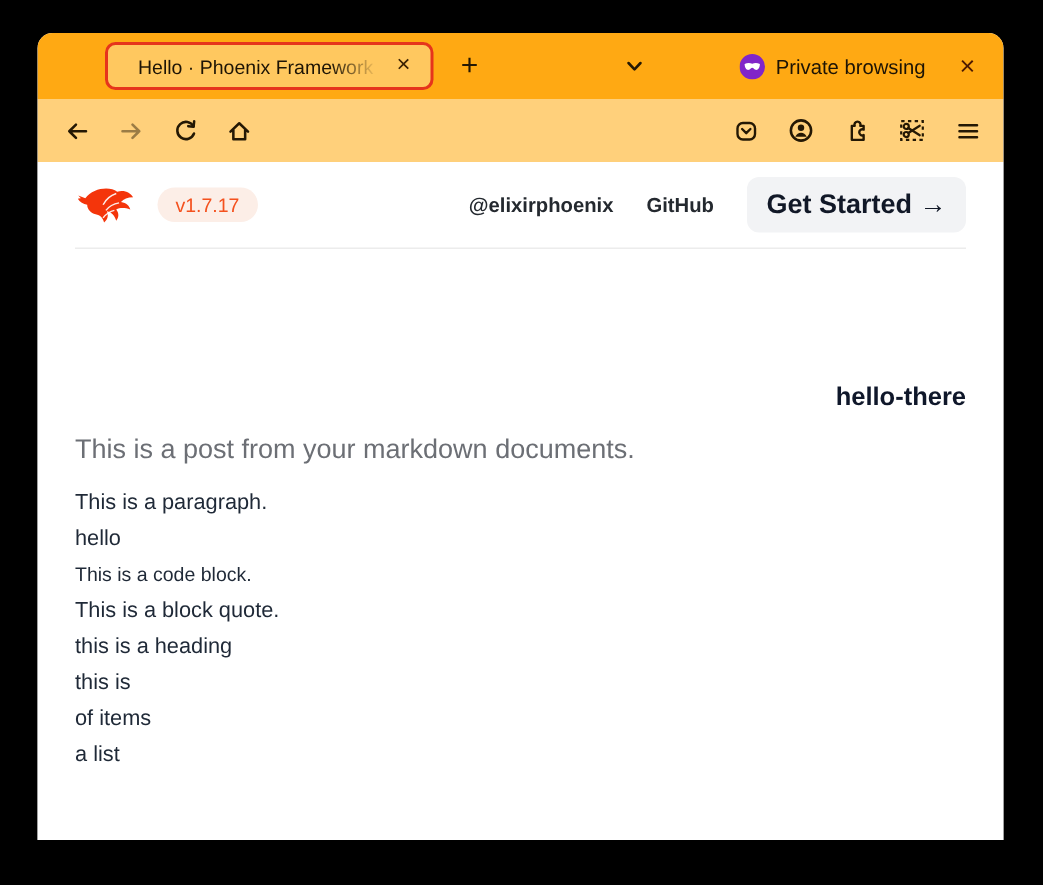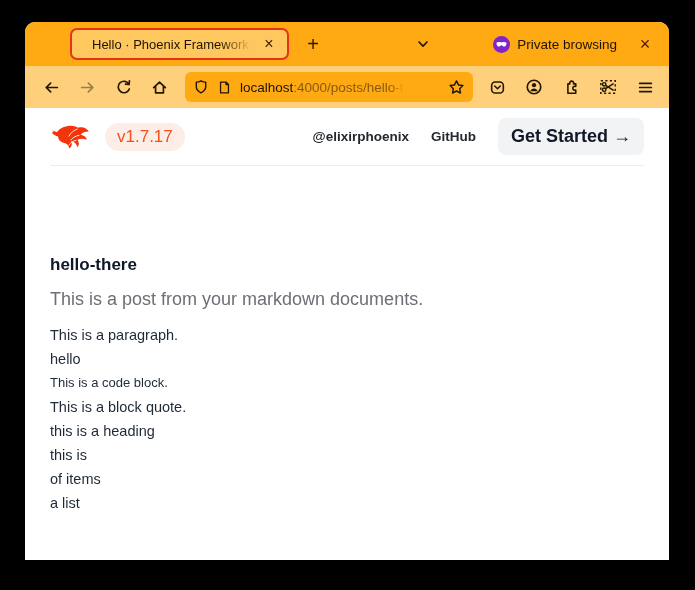--- a/index.html
+++ b/index.html
@@ -60,32 +60,32 @@
     mask-image:linear-gradient(90deg,#000 88%,transparent 100%);
   }
   .right-icons { margin-left:auto; display:flex; align-items:center; gap:9px; }
 
   
   .page { flex:1; background:#fff; overflow:hidden; }
   .site-header { height:57px; padding:0 25px; display:flex; align-items:center; }
   .logo { width:40px; height:31px; flex:none; }
   .version-badge {
     margin-left:15px; background:#fceee7; color:#f4511e;
-    font-size:17px; padding:4px 12px; border-radius:999px;
+    font-size:13px; padding:4px 12px; border-radius:999px;
   }
   .header-right { margin-left:auto; display:flex; align-items:center; gap:22px; }
   .hlink { font-size:13.5px; font-weight:700; color:#24292f; }
   .cta {
     background:#f2f3f5; color:#111827; font-size:18px; font-weight:700;
     padding:8px 13px; border-radius:8px; border:none;
   }
   .divider { margin:0 25px; border-top:1px solid #ececec; }
 
   .main { padding:87px 25px 0; }
-  .post-title { font-size:17px; font-weight:700; color:#0f172a; line-height:24px; margin-bottom:10px; }
+  .post-title { font-size:17px; font-weight:700; color:#0f172a; line-height:24px; margin-bottom:10px;text-align:right; }
   .post-subtitle { font-size:18px; color:#6c6f75; line-height:24px; margin-bottom:12px; }
   .line { font-size:14.5px; color:#1f2937; line-height:24px; }
   .line.code { font-family:Liberation Sans, sans-serif; font-size:13px; }
 </style>
 </head>
 <body>
 
 <div class="window">
 
   <div class="tabbar">
@@ -128,36 +128,20 @@
         <path d="M13.2 5 A5.4 5.4 0 1 0 13.5 9.4" fill="none" stroke="#241804" stroke-width="1.6" stroke-linecap="round"></path>
         <polyline points="13.6,1.8 13.2,5.2 9.9,4.8" fill="none" stroke="#241804" stroke-width="1.6" stroke-linecap="round" stroke-linejoin="round"></polyline>
       </svg>
     </div>
     <div class="tbtn">
       <svg width="17" height="17" viewBox="0 0 16 16">
         <path d="M2.5 8.2 L8 3 L13.5 8.2 M4.3 7 V13 H11.7 V7" fill="none" stroke="#241804" stroke-width="1.6" stroke-linecap="round" stroke-linejoin="round"></path>
       </svg>
     </div>
 
-    <div class="urlbar">
-      <svg width="16" height="16" viewBox="0 0 16 16">
-        <path d="M8 1.8 C9.6 2.8 11.1 3.1 12.7 3.1 V7.8 C12.7 10.4 10.6 12.6 8 13.8 C5.4 12.6 3.3 10.4 3.3 7.8 V3.1 C4.9 3.1 6.4 2.8 8 1.8 Z" fill="none" stroke="#241804" stroke-width="1.4" stroke-linejoin="round"></path>
-      </svg>
-      <svg width="15" height="15" viewBox="0 0 16 16">
-        <path d="M3.8 2.2 H9.6 L12.2 4.8 V13.8 H3.8 Z" fill="none" stroke="#241804" stroke-width="1.4" stroke-linejoin="round"></path>
-        <path d="M9.6 2.2 V4.8 H12.2" fill="none" stroke="#241804" stroke-width="1.4" stroke-linejoin="round"></path>
-      </svg>
-      <div class="url-text">
-        <span class="url-host">localhost</span>
-          <span class="url-path">:4000/posts/hello-t</span>
-      </div>
-      <svg width="17" height="17" viewBox="0 0 16 16">
-        <path d="M8 1.8 L9.9 5.6 L14 6.2 L11 9.1 L11.7 13.2 L8 11.3 L4.3 13.2 L5 9.1 L2 6.2 L6.1 5.6 Z" fill="none" stroke="#241804" stroke-width="1.4" stroke-linejoin="round"></path>
-      </svg>
-    </div>
 
     <div class="right-icons">
       <div class="tbtn">
         <svg width="17" height="17" viewBox="0 0 16 16">
           <rect x="2.5" y="2.8" width="11" height="10.4" rx="3.4" fill="none" stroke="#241804" stroke-width="1.5"></rect>
           <polyline points="5.4,6.6 8,9.2 10.6,6.6" fill="none" stroke="#241804" stroke-width="1.5" stroke-linecap="round" stroke-linejoin="round"></polyline>
         </svg>
       </div>
       <div class="tbtn">
         <svg width="18" height="18" viewBox="0 0 16 16">

